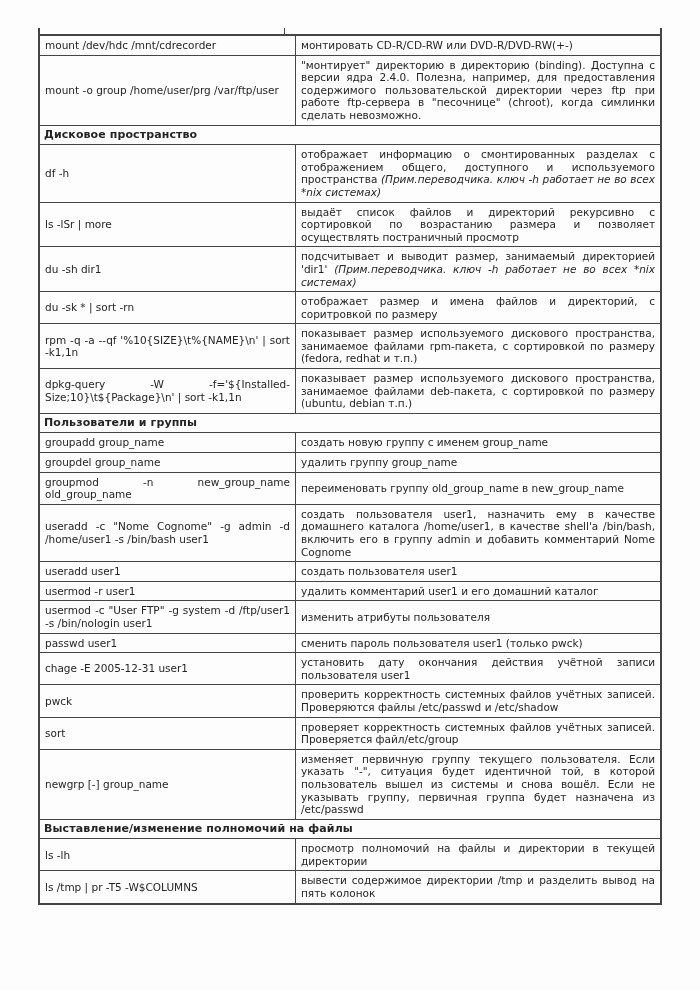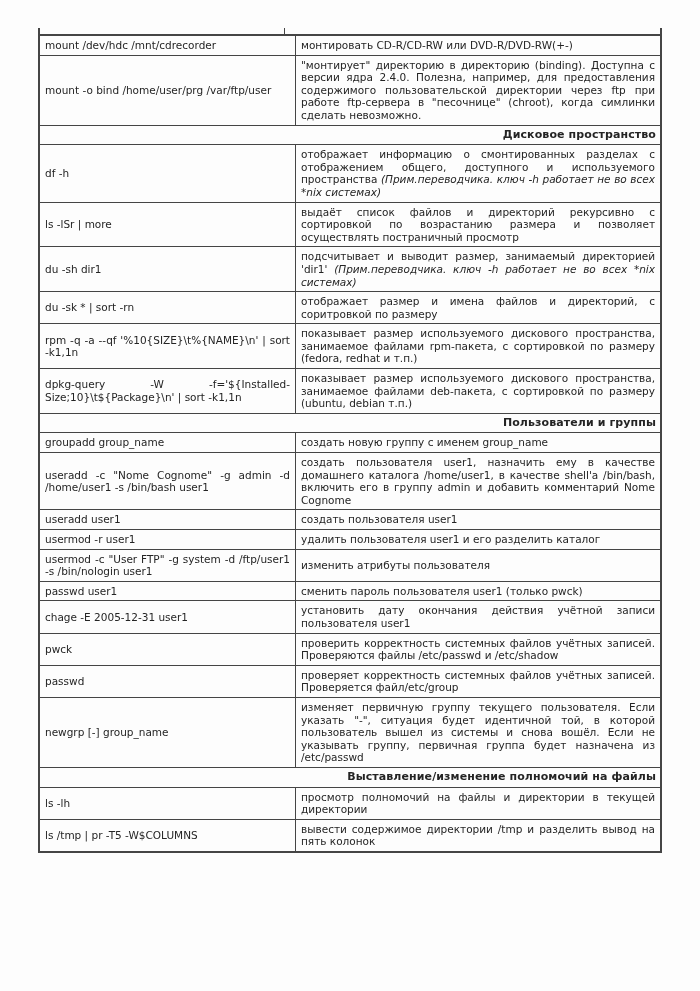--- a/index.html
+++ b/index.html
@@ -49,41 +49,41 @@
     text-align: justify;
     overflow-wrap: break-word;
     margin-left: 48px;
   }
   td.cmd  { width: 245px; }
   td.desc { }
   td.section {
     font-weight: bold;
     font-size: 11px;
     padding: 3px 4px;
-    text-align: right;
+    text-align: left;
     letter-spacing: 0.1px;
   }
   .note { font-style: italic; }
 </style>
 </head>
 <body>
 
 <div class="page">
   <div class="tablewrap">
     <div class="cutoff">
       <div class="colline"></div>
     </div>
     <table class="ref">
       <tbody id="rows">
           <tr>
             <td class="cmd">mount /dev/hdc /mnt/cdrecorder</td>
             <td class="desc"><span>монтировать CD-R/CD-RW или DVD-R/DVD-RW(+-)</span></td>
           </tr>
           <tr>
-            <td class="cmd">mount -o bind /home/user/prg /var/ftp/user</td>
+            <td class="cmd">mount -o group /home/user/prg /var/ftp/user</td>
             <td class="desc"><span>"монтирует" директорию в директорию (binding). Доступна с версии ядра 2.4.0. Полезна, например, для предоставления содержимого пользовательской директории через ftp при работе ftp-сервера в "песочнице" (chroot), когда симлинки сделать невозможно.</span></td>
           </tr>
           <tr>
             <td class="section" colspan="2">Дисковое пространство</td>
           </tr>
           <tr>
             <td class="cmd">df -h</td>
             <td class="desc"><span>отображает информацию о смонтированных разделах с отображением общего, доступного и используемого пространства</span> <span class="note">(Прим.переводчика. ключ -h работает не во всех *nix системах)</span></td>
           </tr>
           <tr>
@@ -107,49 +107,57 @@
             <td class="desc"><span>показывает размер используемого дискового пространства, занимаемое файлами deb-пакета, с сортировкой по размеру (ubuntu, debian т.п.)</span></td>
           </tr>
           <tr>
             <td class="section" colspan="2">Пользователи и группы</td>
           </tr>
           <tr>
             <td class="cmd">groupadd group_name</td>
             <td class="desc"><span>создать новую группу с именем group_name</span></td>
           </tr>
           <tr>
+            <td class="cmd">groupdel group_name</td>
+            <td class="desc"><span>удалить группу group_name</span></td>
+          </tr>
+          <tr>
+            <td class="cmd">groupmod -n new_group_name old_group_name</td>
+            <td class="desc"><span>переименовать группу old_group_name в new_group_name</span></td>
+          </tr>
+          <tr>
             <td class="cmd">useradd -c "Nome Cognome" -g admin -d /home/user1 -s /bin/bash user1</td>
             <td class="desc"><span>создать пользователя user1, назначить ему в качестве домашнего каталога /home/user1, в качестве shell'a /bin/bash, включить его в группу admin и добавить комментарий Nome Cognome</span></td>
           </tr>
           <tr>
             <td class="cmd">useradd user1</td>
             <td class="desc"><span>создать пользователя user1</span></td>
           </tr>
           <tr>
             <td class="cmd">usermod -r user1</td>
-            <td class="desc"><span>удалить пользователя user1 и его разделить каталог</span></td>
+            <td class="desc"><span>удалить комментарий user1 и его домашний каталог</span></td>
           </tr>
           <tr>
             <td class="cmd">usermod -c "User FTP" -g system -d /ftp/user1 -s /bin/nologin user1</td>
             <td class="desc"><span>изменить атрибуты пользователя</span></td>
           </tr>
           <tr>
             <td class="cmd">passwd user1</td>
             <td class="desc"><span>сменить пароль пользователя user1 (только pwck)</span></td>
           </tr>
           <tr>
             <td class="cmd">chage -E 2005-12-31 user1</td>
             <td class="desc"><span>установить дату окончания действия учётной записи пользователя user1</span></td>
           </tr>
           <tr>
             <td class="cmd">pwck</td>
             <td class="desc"><span>проверить корректность системных файлов учётных записей. Проверяются файлы /etc/passwd и /etc/shadow</span></td>
           </tr>
           <tr>
-            <td class="cmd">passwd</td>
+            <td class="cmd">sort</td>
             <td class="desc"><span>проверяет корректность системных файлов учётных записей. Проверяется файл/etc/group</span></td>
           </tr>
           <tr>
             <td class="cmd">newgrp [-] group_name</td>
             <td class="desc"><span>изменяет первичную группу текущего пользователя. Если указать "-", ситуация будет идентичной той, в которой пользователь вышел из системы и снова вошёл. Если не указывать группу, первичная группа будет назначена из /etc/passwd</span></td>
           </tr>
           <tr>
             <td class="section" colspan="2">Выставление/изменение полномочий на файлы</td>
           </tr>
           <tr>

